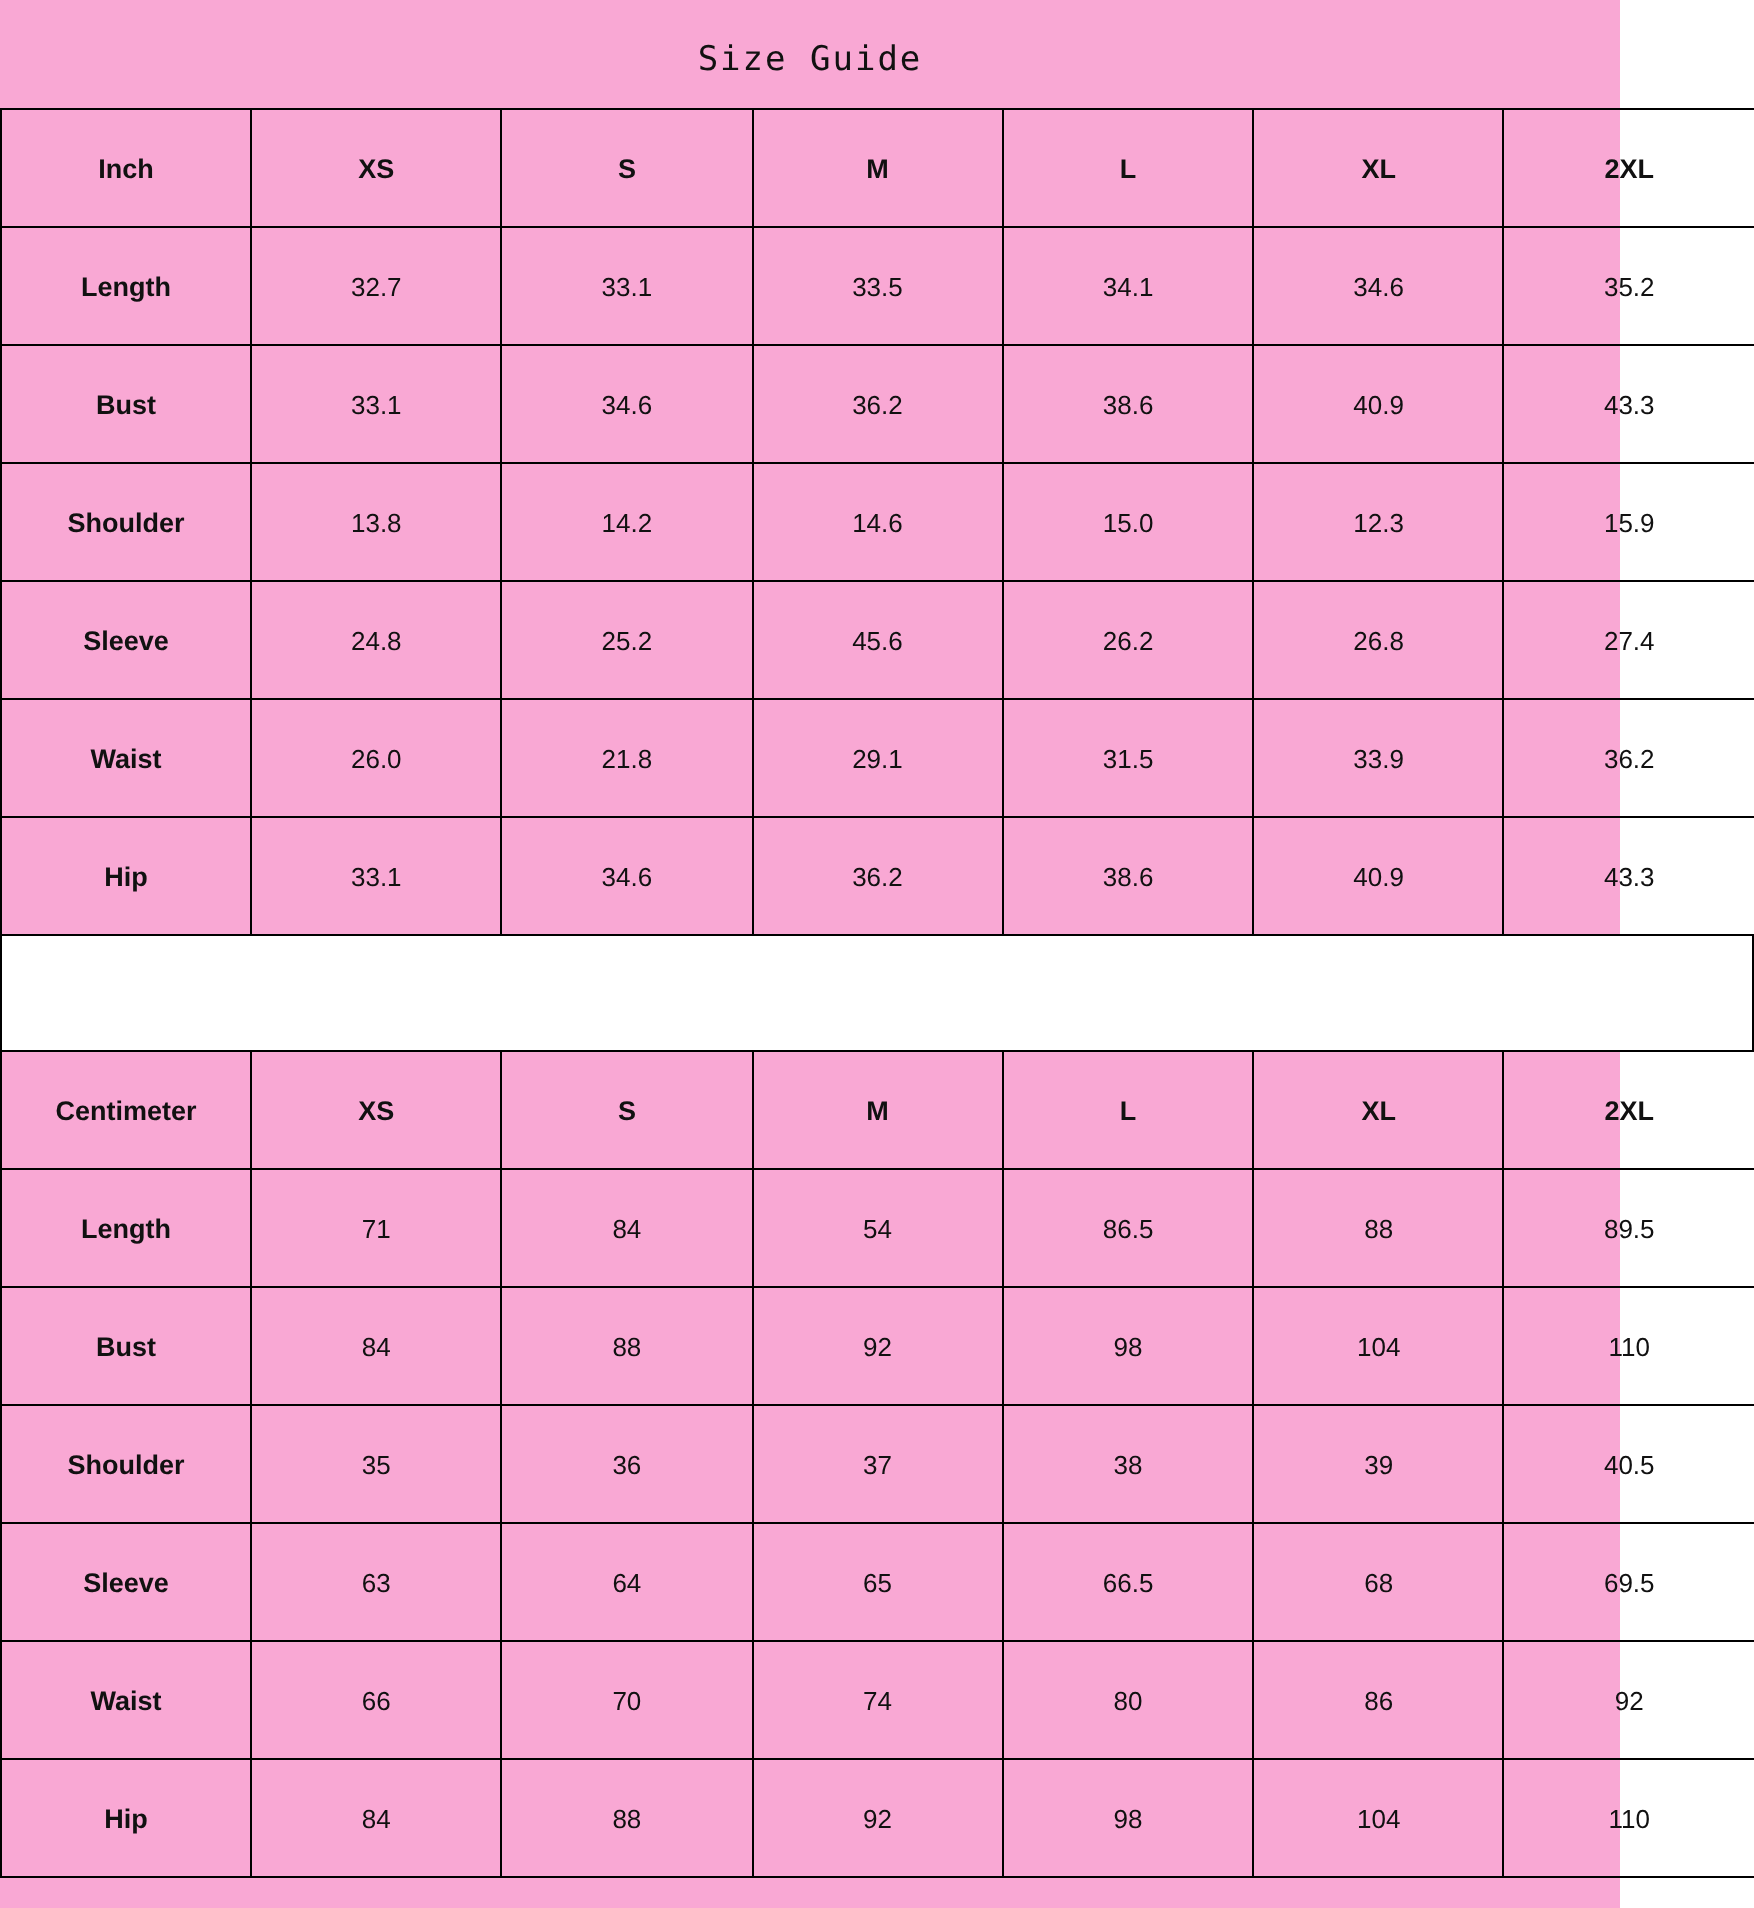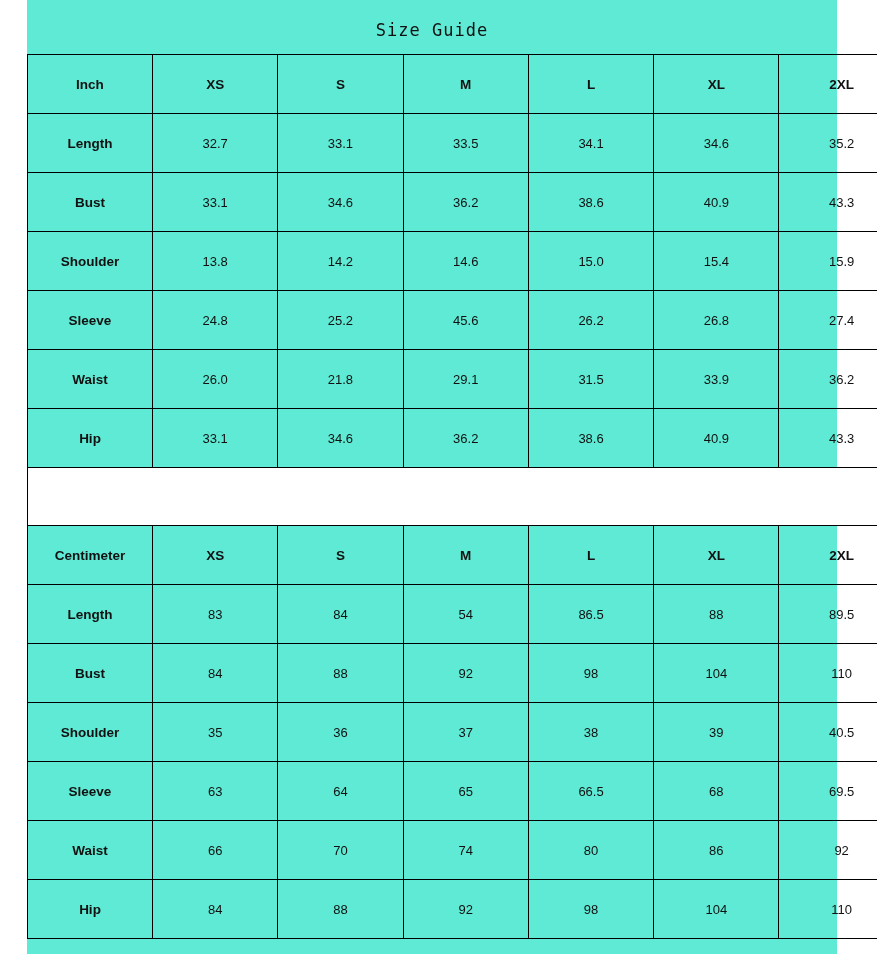--- a/index.html
+++ b/index.html
@@ -11,23 +11,22 @@
     width: 877px;
     height: 954px;
     font-family: "Liberation Sans", sans-serif;
     color: #000000;
     overflow: hidden;
   }
   .page {
     width: 810px;
     height: 954px;
     position: relative;
-    background: #5eead4;
+    background: #f9a8d4;
     box-sizing: border-box;
-    margin-left: 27px;
   }
   .guide-title {
     text-align: center;
     font-family: "DejaVu Sans Mono", monospace;
     font-size: 17px;
     letter-spacing: 1px;
     padding-top: 20px;
     padding-bottom: 14px;
     color: #111111;
   }
@@ -117,21 +116,21 @@
         <td>38.6</td>
         <td>40.9</td>
         <td>43.3</td>
       </tr>
       <tr>
         <td class="rowhead">Shoulder</td>
         <td>13.8</td>
         <td>14.2</td>
         <td>14.6</td>
         <td>15.0</td>
-        <td>15.4</td>
+        <td>12.3</td>
         <td>15.9</td>
       </tr>
       <tr>
         <td class="rowhead">Sleeve</td>
         <td>24.8</td>
         <td>25.2</td>
         <td>45.6</td>
         <td>26.2</td>
         <td>26.8</td>
         <td>27.4</td>
@@ -174,21 +173,21 @@
         <td class="unit-cell">Centimeter</td>
         <td class="colhead">XS</td>
         <td class="colhead">S</td>
         <td class="colhead">M</td>
         <td class="colhead">L</td>
         <td class="colhead">XL</td>
         <td class="colhead">2XL</td>
       </tr>
       <tr>
         <td class="rowhead">Length</td>
-        <td>83</td>
+        <td>71</td>
         <td>84</td>
         <td>54</td>
         <td>86.5</td>
         <td>88</td>
         <td>89.5</td>
       </tr>
       <tr>
         <td class="rowhead">Bust</td>
         <td>84</td>
         <td>88</td>

